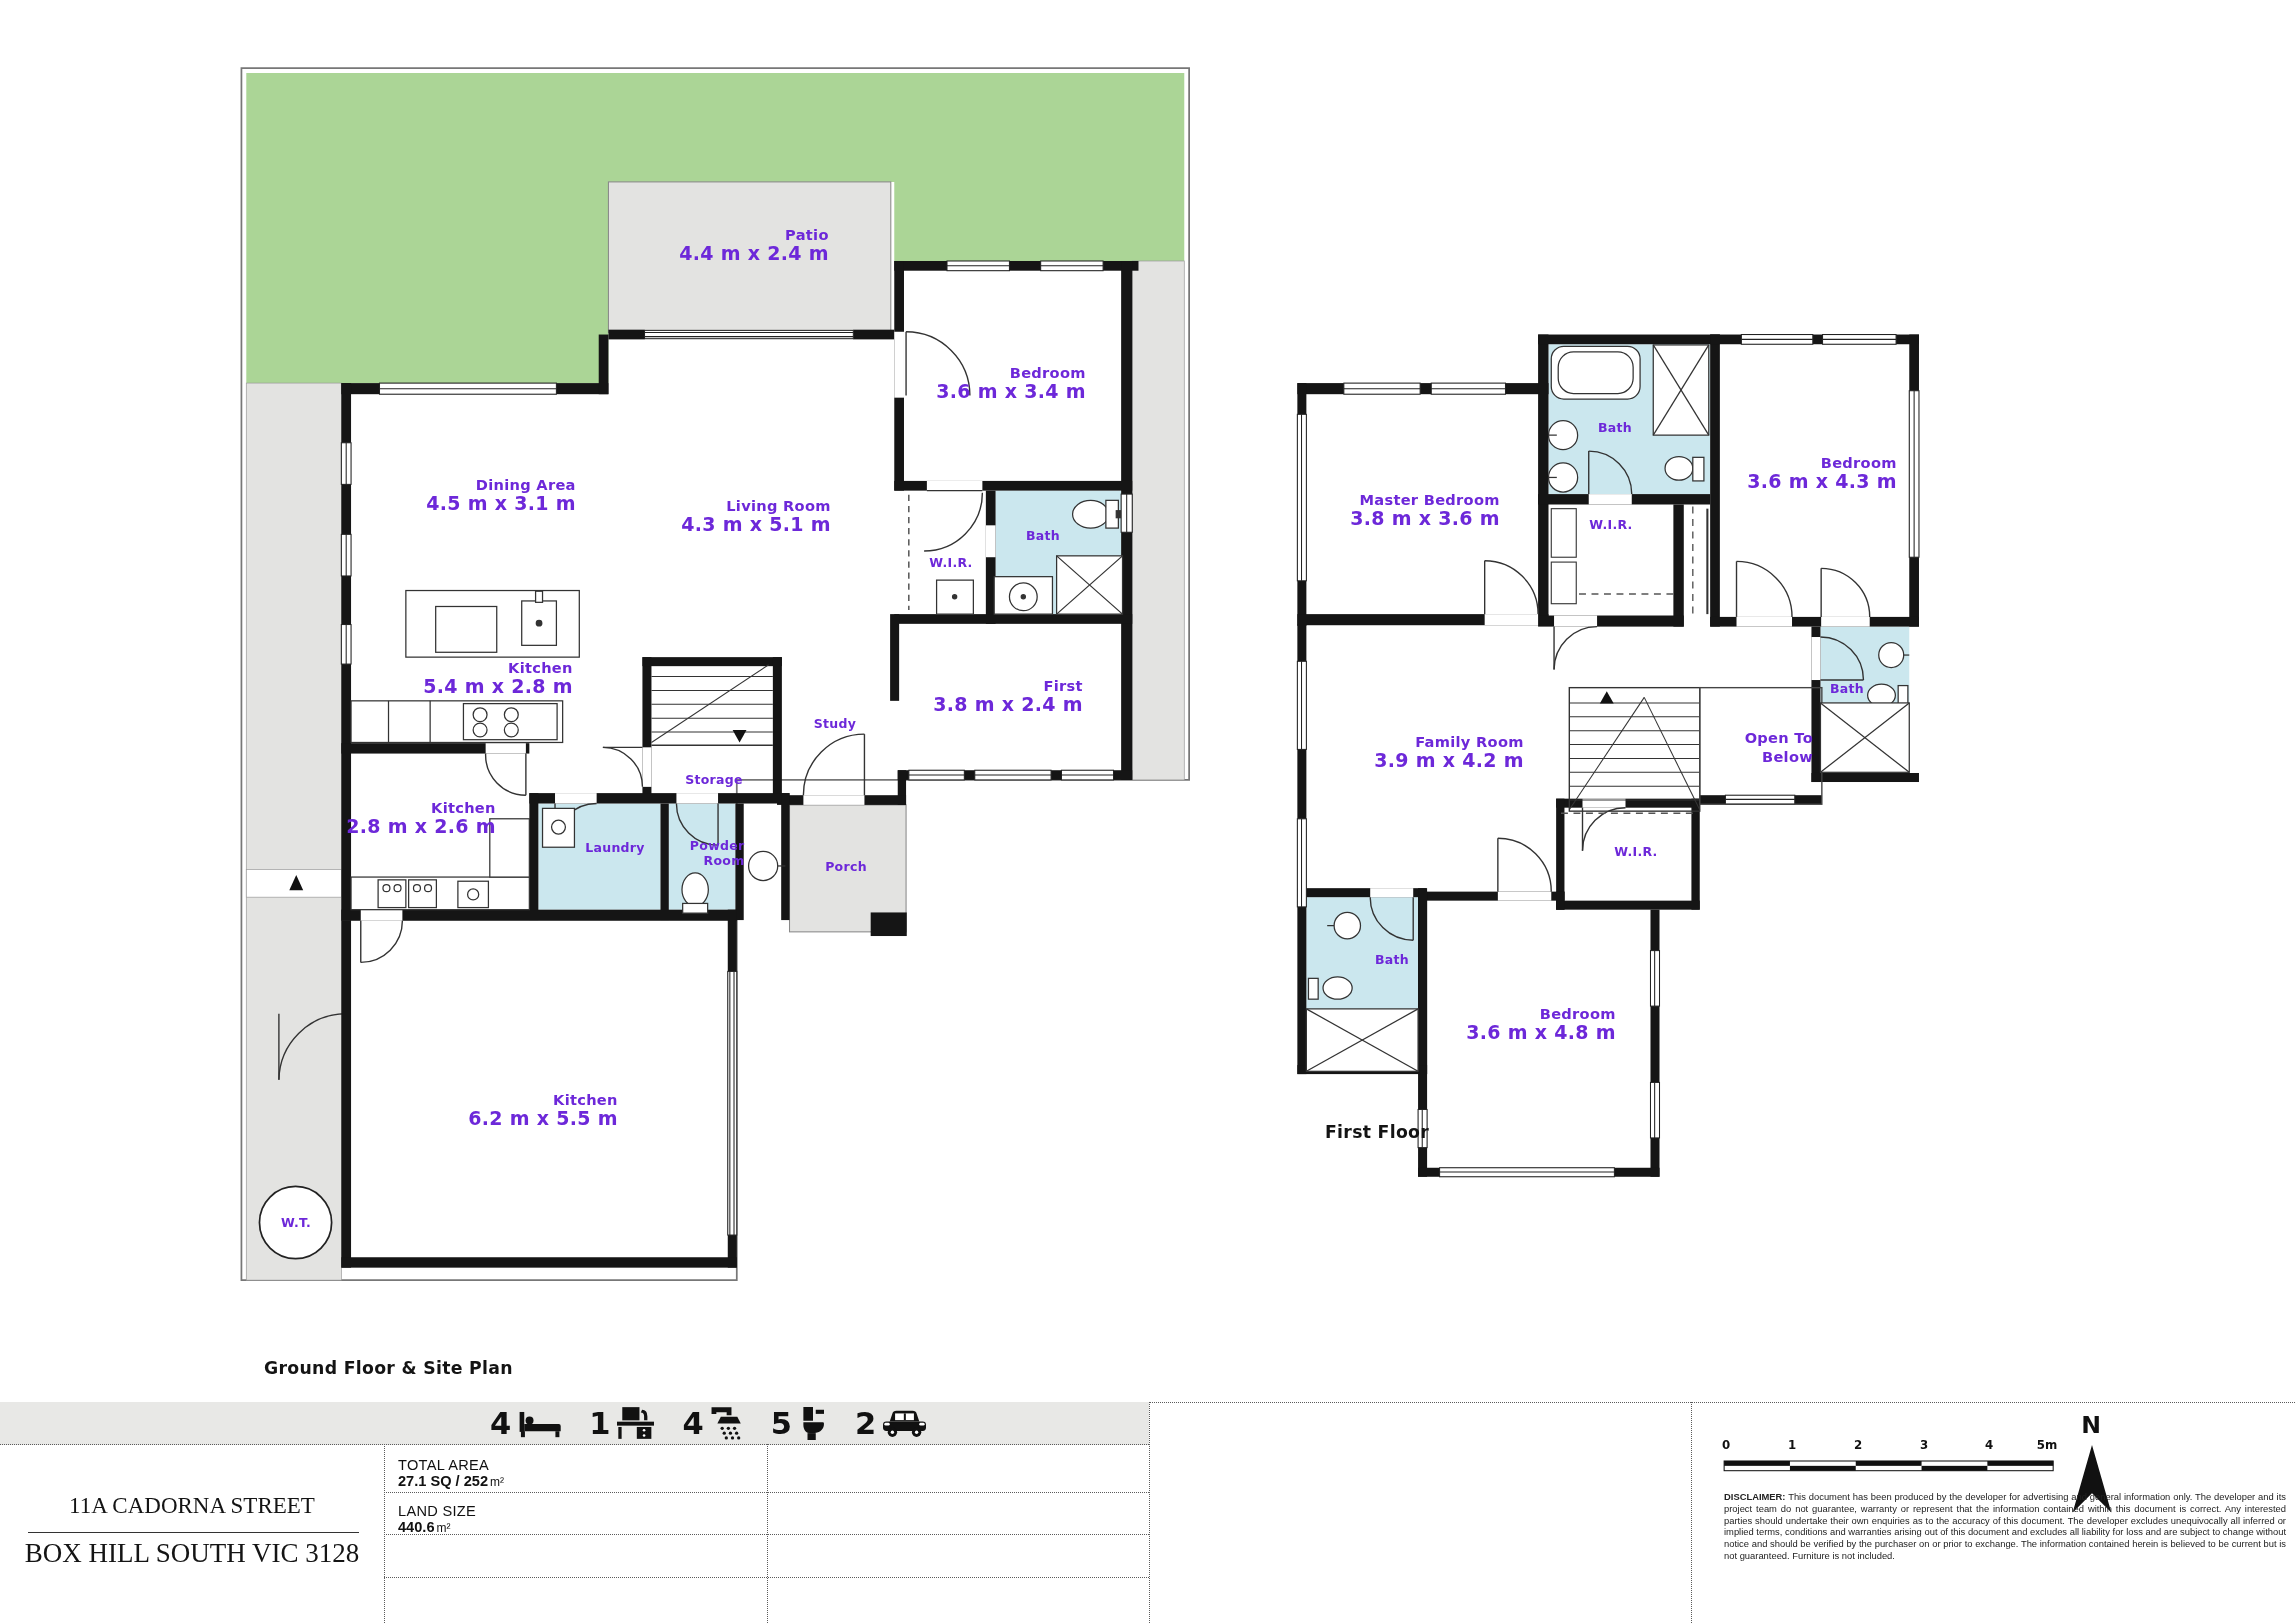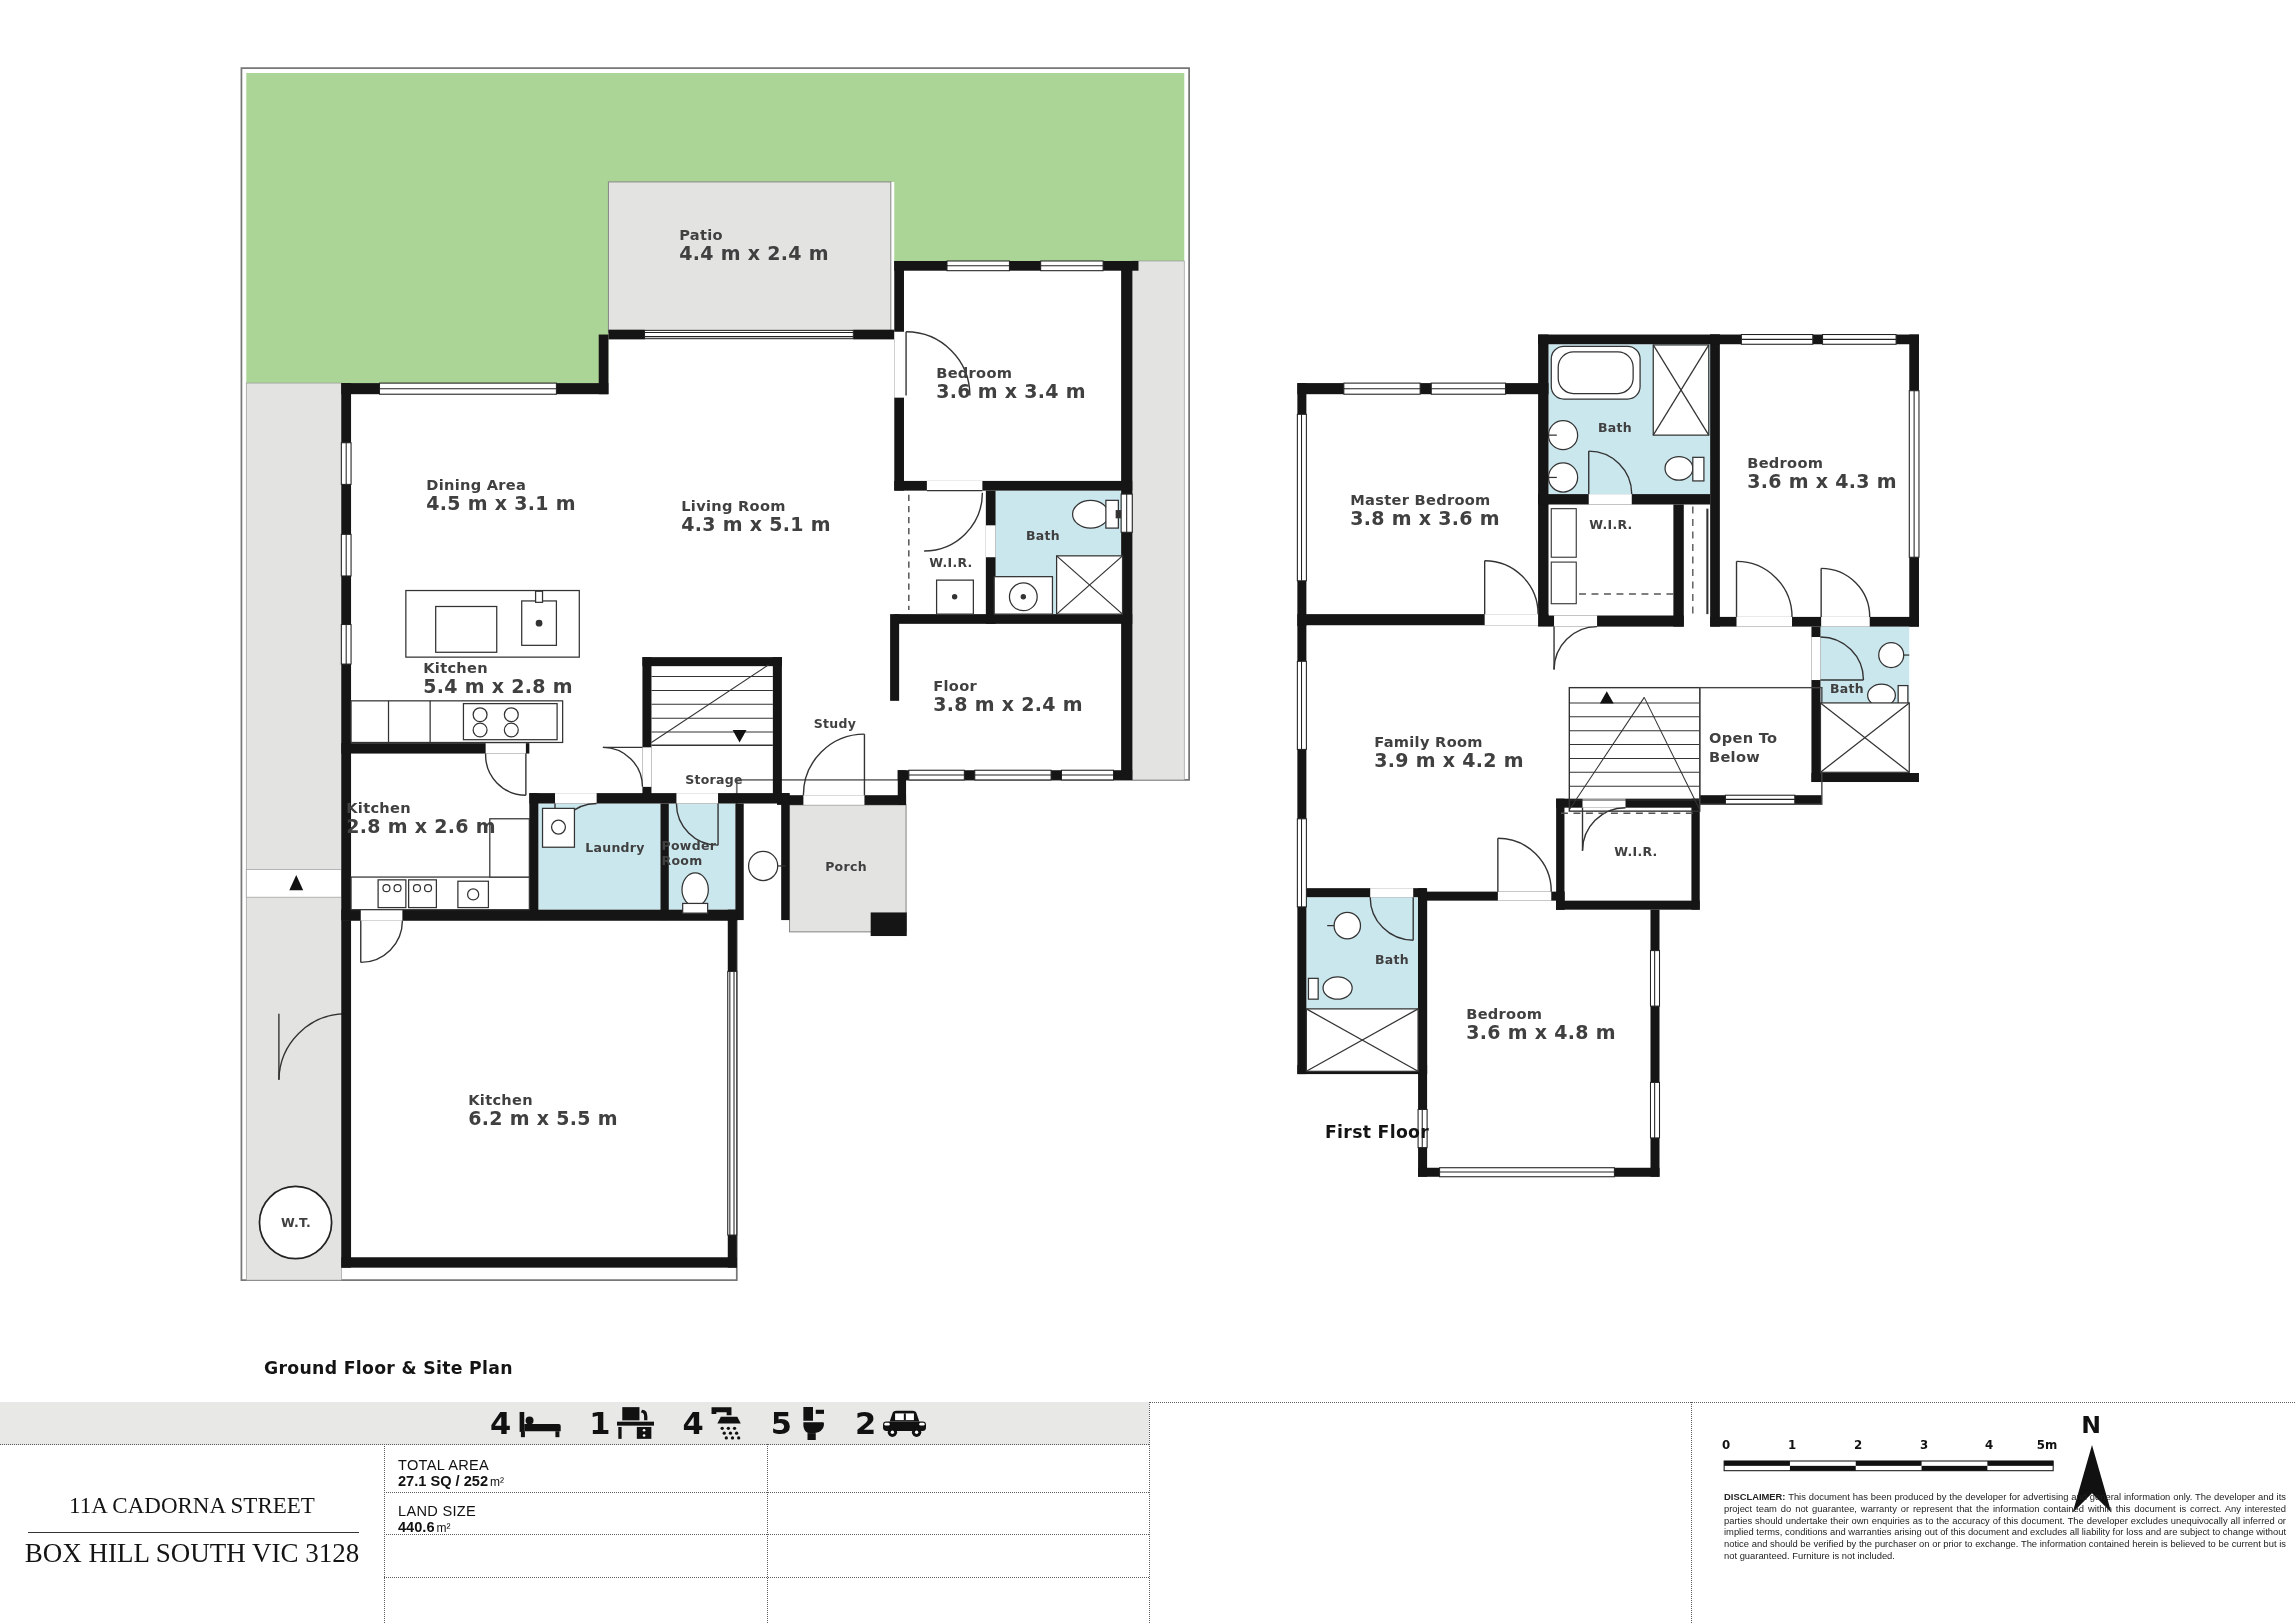--- a/index.html
+++ b/index.html
@@ -1,20 +1,20 @@
 <!DOCTYPE html>
 <html style="font-size:11px"><head>
 <meta charset="utf-8">
 <style>
   html,body{margin:0;padding:0;background:#fff;}
   #canvas{position:relative;width:2295px;height:1623px;background:#fff;overflow:hidden;
           font-family:"DejaVu Sans","Liberation Sans",sans-serif;}
   svg{position:absolute;overflow:visible;}
-  .lbl{position:absolute;transform:translate(-50%,-50%);text-align:left;
-       font-weight:bold;font-size:14.6px;line-height:19px;color:#404040;
+  .lbl{position:absolute;transform:translate(-50%,-50%);text-align:right;
+       font-weight:bold;font-size:14.6px;line-height:19px;color:#6d28d9;
        letter-spacing:0.3px;white-space:nowrap;}
   .lbl .dims{display:block;font-size:19px;font-weight:bold;}
   .lbl.sm{font-size:12.5px;line-height:15.3px;}
   .lbl.wrap{white-space:normal;}
   .floor-title{position:absolute;transform:translate(0,-50%);font-weight:bold;
        font-size:17.3px;color:#141414;letter-spacing:0.3px;white-space:nowrap;}
   
   .dot-h{position:absolute;border-top:1.4px dotted #5b5b5b;height:0;}
   .dot-v{position:absolute;border-left:1.4px dotted #5b5b5b;width:0;}
   .band{position:absolute;left:0;top:1402px;width:1149px;height:42px;background:#e8e8e6;
@@ -407,21 +407,21 @@
     <span>Dining Area</span><span class="dims">4.5 m x 3.1 m</span></div>
   <div class="lbl" style="left:756px;top:515px;">
     <span>Living Room</span><span class="dims">4.3 m x 5.1 m</span></div>
   <div class="lbl" style="left:498px;top:677px;">
     <span>Kitchen</span><span class="dims">5.4 m x 2.8 m</span></div>
   <div class="lbl sm" style="left:951px;top:563px;">
     <span>W.I.R.</span></div>
   <div class="lbl sm" style="left:1043px;top:536px;">
     <span>Bath</span></div>
   <div class="lbl" style="left:1008px;top:695px;">
-    <span>Floor</span><span class="dims">3.8 m x 2.4 m</span></div>
+    <span>First</span><span class="dims">3.8 m x 2.4 m</span></div>
   <div class="lbl sm" style="left:835px;top:724px;">
     <span>Study</span></div>
   <div class="lbl sm" style="left:714px;top:780px;">
     <span>Storage</span></div>
   <div class="lbl" style="left:421px;top:817px;">
     <span>Kitchen</span><span class="dims">2.8 m x 2.6 m</span></div>
   <div class="lbl sm" style="left:615px;top:848px;">
     <span>Laundry</span></div>
   <div class="lbl sm wrap" style="left:703px;top:853px;width:83px;">
     <span>Powder Room</span></div>

